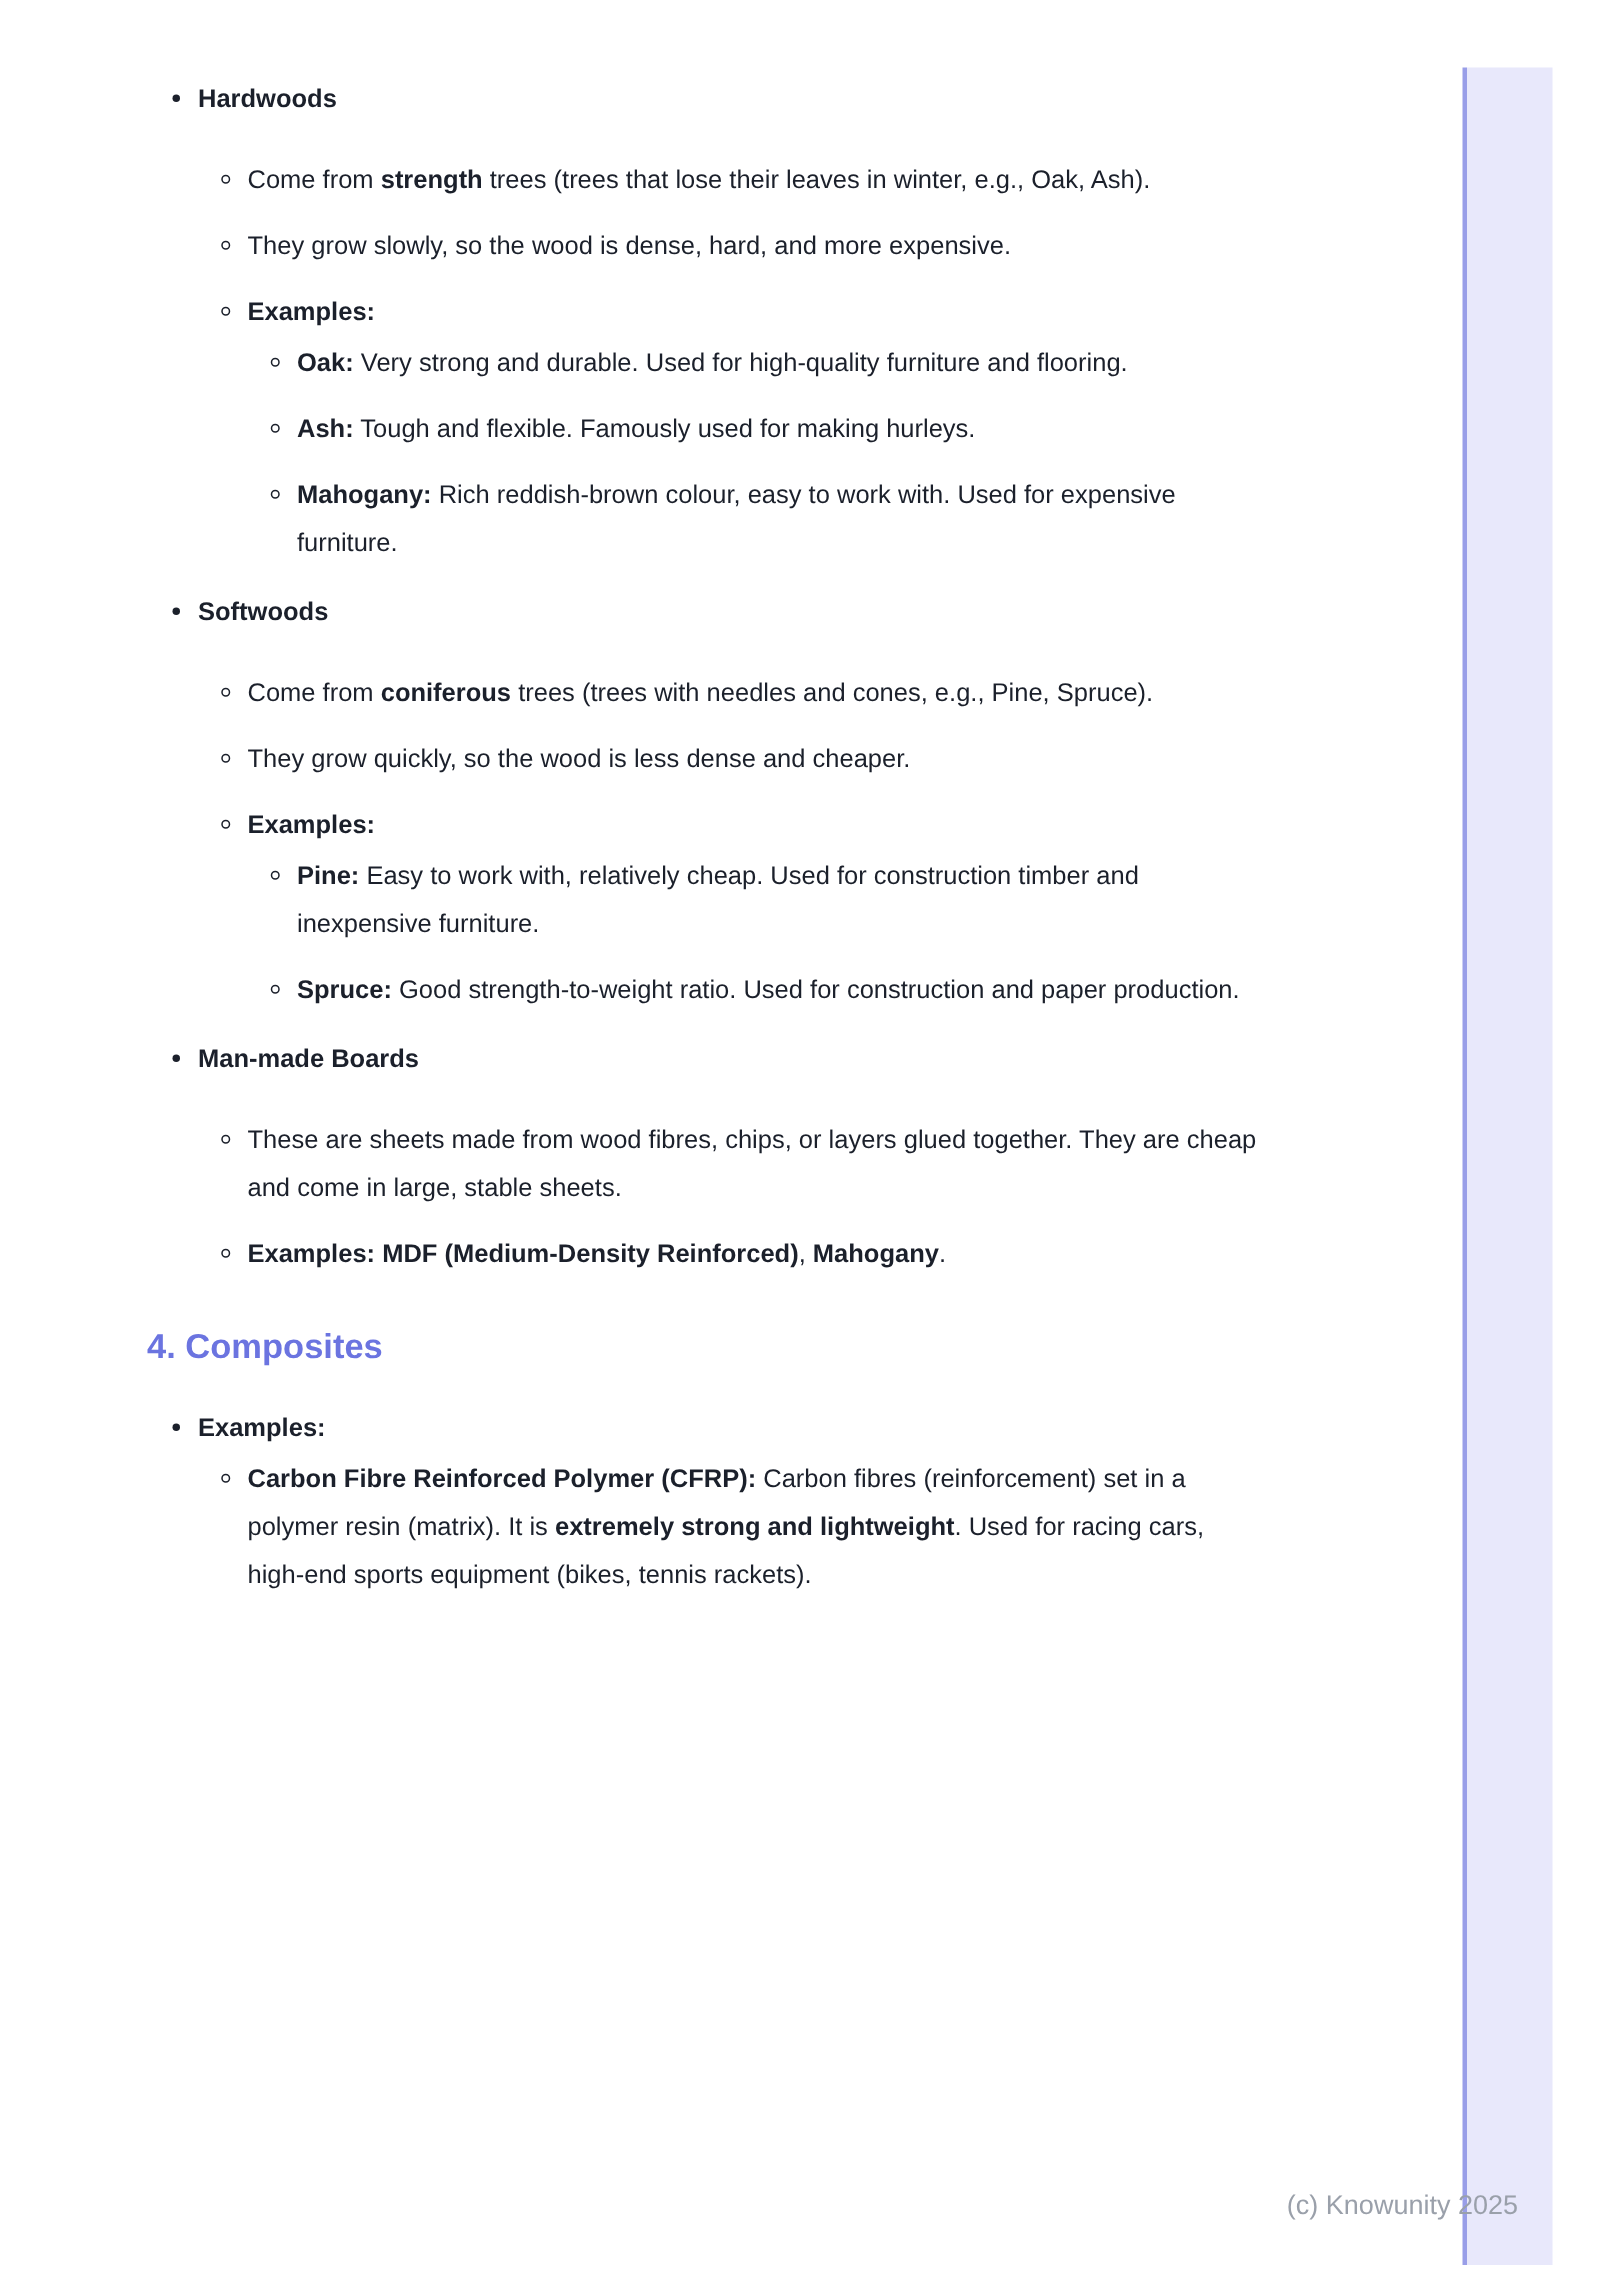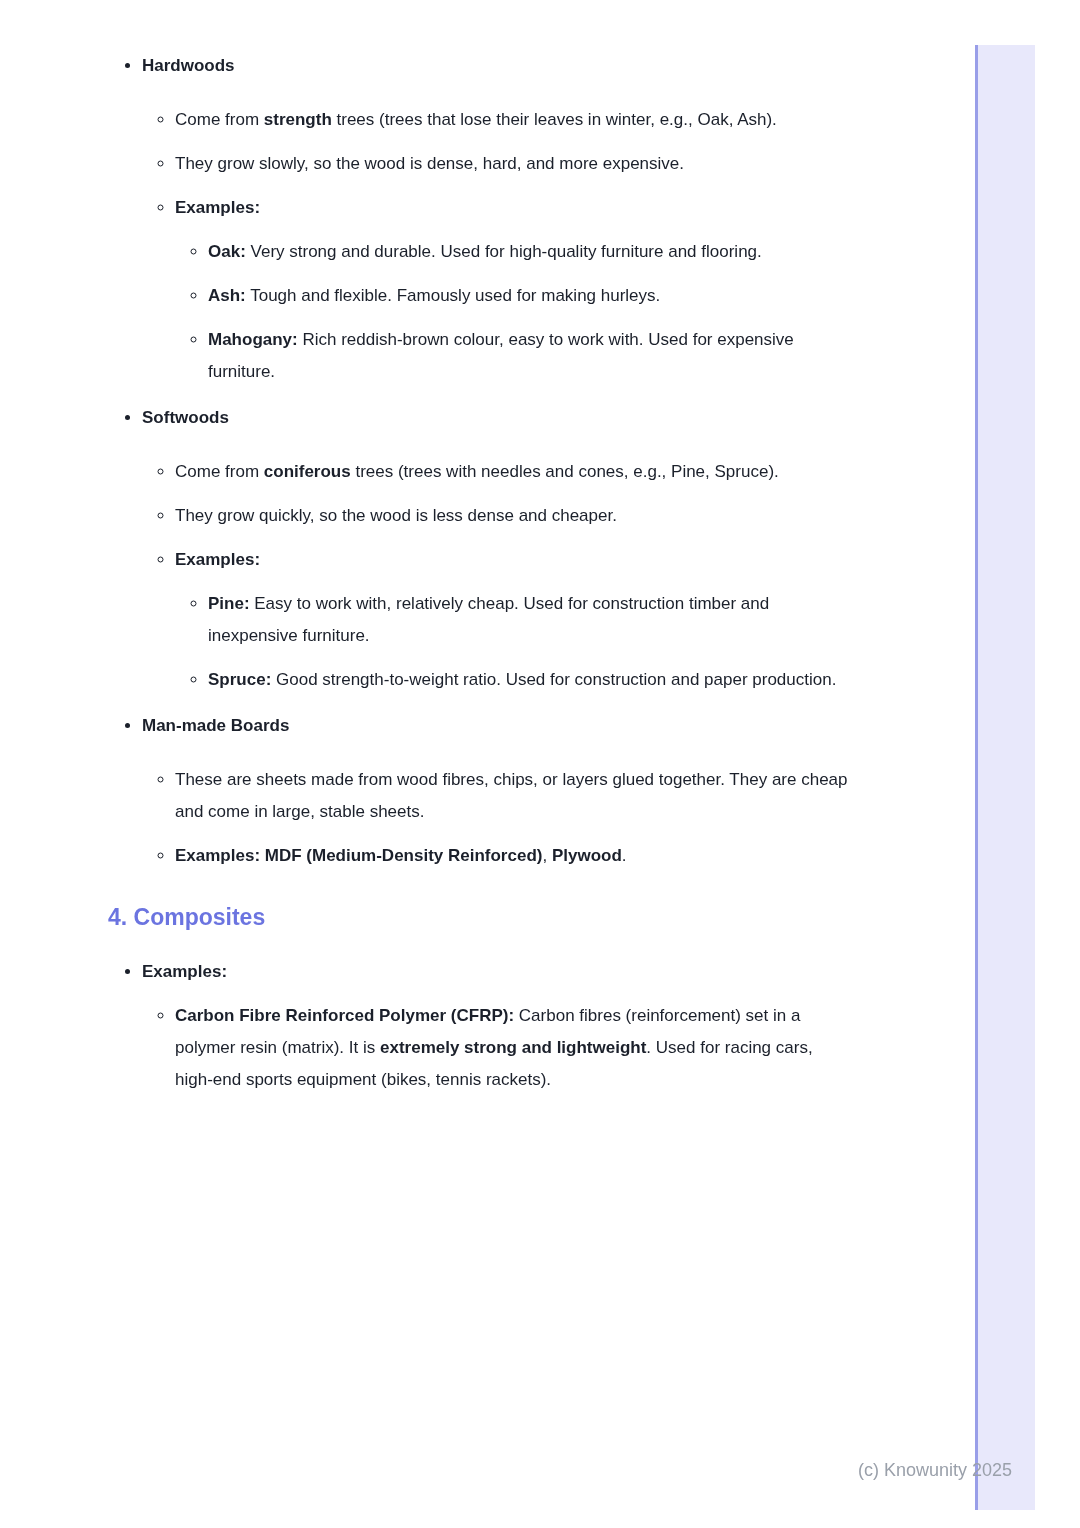--- a/index.html
+++ b/index.html
@@ -13,35 +13,35 @@
     color: var(--text, #1b202b);
   }
   .page {
     position: relative;
     width: 1080px;
     height: 1528px;
     background: #ffffff;
   }
   .content {
     position: absolute;
-    left: 108px;
+    left: 98px;
     top: 50px;
     width: 740px;
     font-size: 17px;
     line-height: 32px;
   }
   ul, ol { margin: 0; }
   ul.l1 { list-style-type: disc; padding-left: 34px; }
   ul.l2 { list-style-type: circle; padding-left: 33px; }
   ul.l3 { list-style-type: circle; padding-left: 33px; }
   li::marker { color: var(--text, #1b202b); }
   .l1 > li { margin-bottom: 14px; }
   .l2 > li, .l3 > li { margin-bottom: 12px; }
   .sub { margin-top: 22px; }
-  .nested { margin-top: 12px; }
+  .nested { margin-top: 2px; }
   .sec-title { font-weight: 700; }
   .b { font-weight: 700; }
   h2.heading {
     color: var(--accent, #6b74e0);
     font-size: 23px;
     line-height: 34px;
     font-weight: 700;
     margin: 28px 0 22px 0;
   }
   p.intro {
@@ -135,21 +135,21 @@
         </ul>
       </li>
 
       <li>
         <span class="sec-title">Man-made Boards</span>
         <ul class="l2 sub">
           <li>
             <span><span>These are sheets made from wood fibres, chips, or layers glued together. They are cheap and come in large, stable sheets.</span></span>
           </li>
           <li>
-            <span><span class="b">Examples: MDF (Medium-Density Reinforced)</span><span>, </span><span class="b">Plywood</span><span>.</span></span>
+            <span><span class="b">Examples: MDF (Medium-Density Reinforced)</span><span>, </span><span class="b">Mahogany</span><span>.</span></span>
           </li>
         </ul>
       </li>
 
     </ul>
 
     <h2 class="heading">4. Composites</h2>
 
 
 

